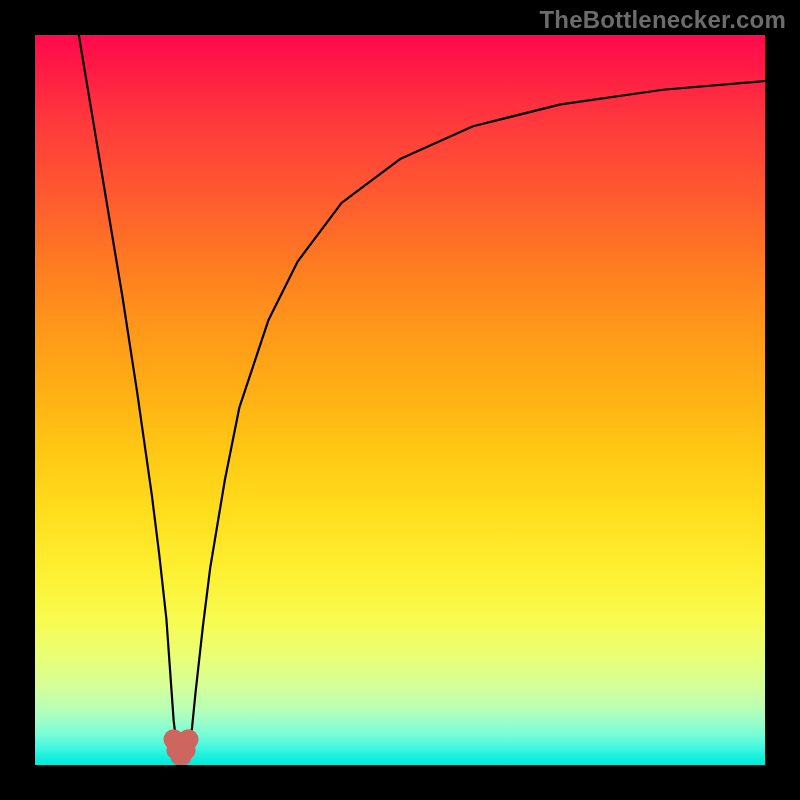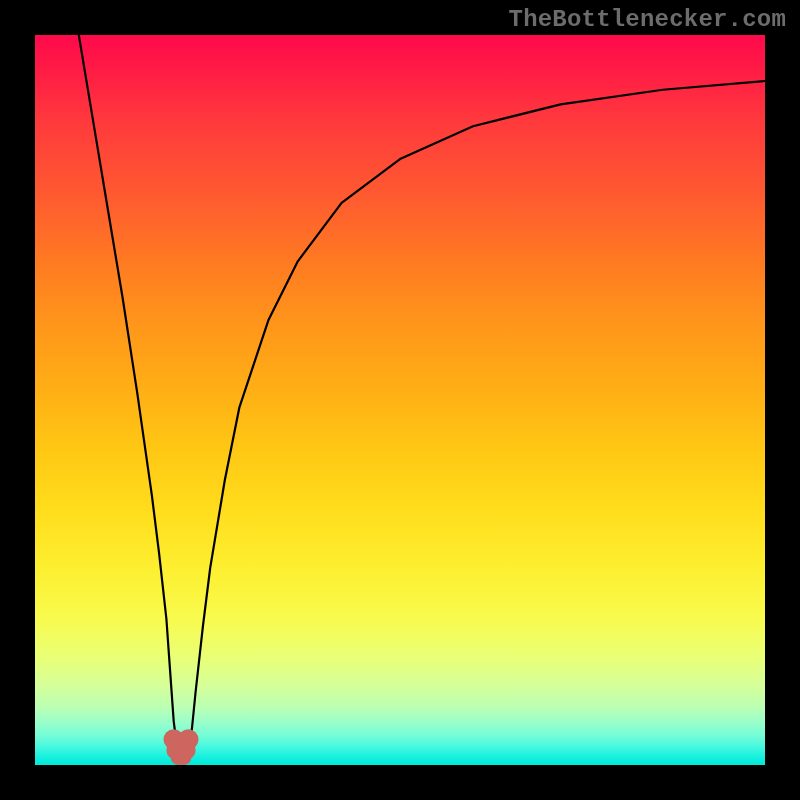--- a/index.html
+++ b/index.html
@@ -55,21 +55,21 @@
   svg.curves {
     position: absolute;
     inset: 0;
     width: 100%;
     height: 100%;
   }
   .attribution {
     position: absolute;
     top: 6px;
     right: 14px;
-    font-family: Liberation Mono, monospace;
+    font-family: Liberation Sans, sans-serif;
     font-size: 24px;
     font-weight: 600;
     color: #6c6c6c;
     letter-spacing: 0.2px;
   }
 </style>
 </head>
 <body>
 
 <div class="frame">

